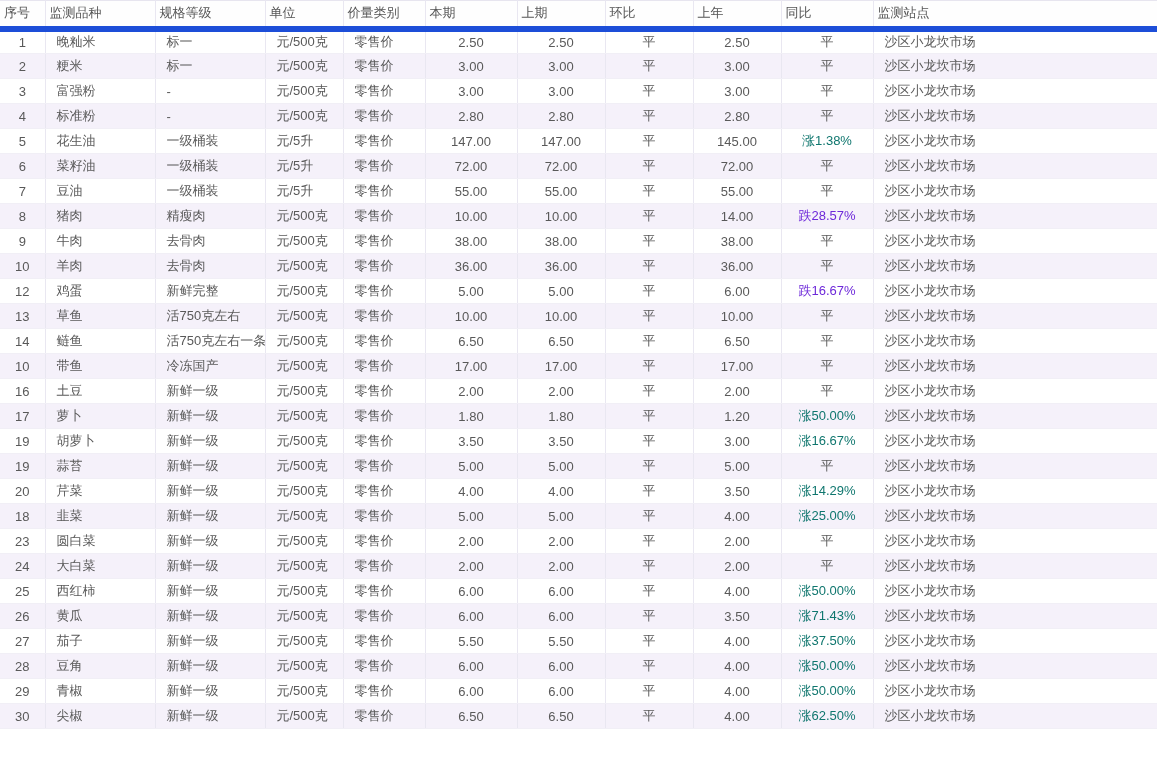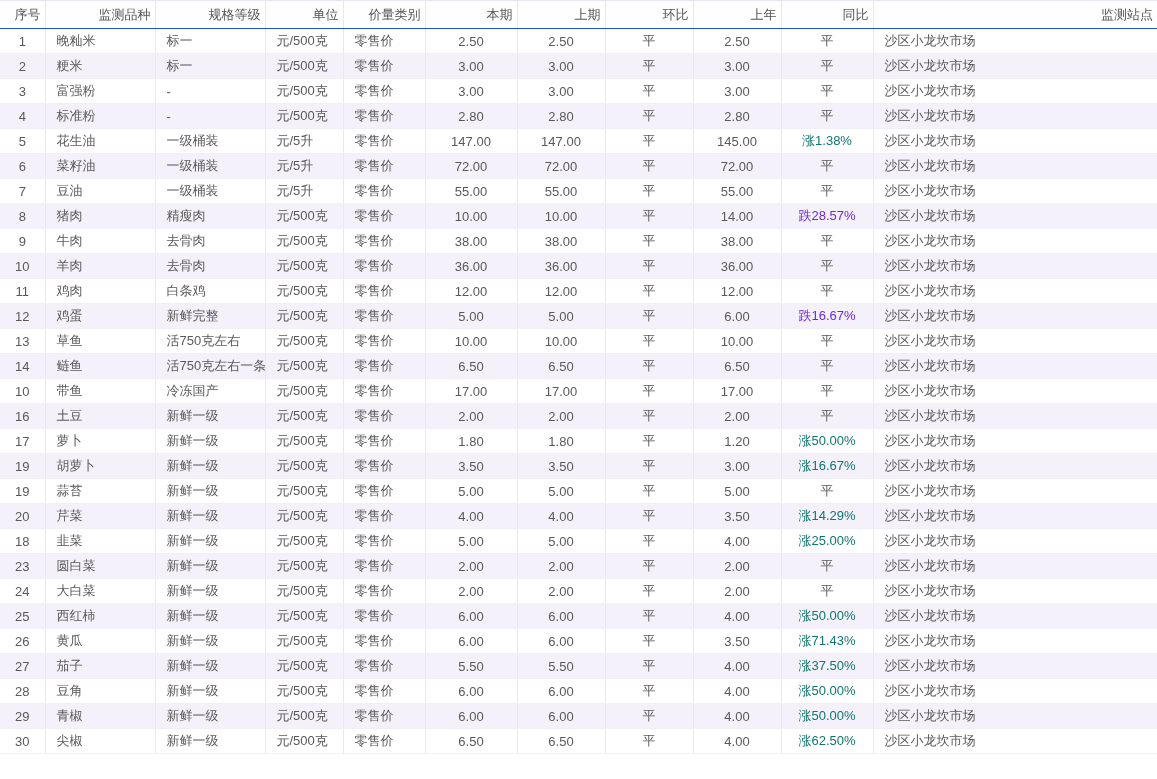--- a/index.html
+++ b/index.html
@@ -33,22 +33,22 @@
     padding: 0 4px;
   }
   table.price-table th:last-child,
   table.price-table td:last-child {
     border-right: none;
   }
   table.price-table thead th {
     height: 28px;
     background: #fefefe;
     color: #555555;
-    border-bottom: 1px solid #1d4ed8;
-    text-align: right;
+    border-bottom: 6px solid #1d4ed8;
+    text-align: left;
   }
   table.price-table tbody td {
     height: 25px;
     text-align: center;
   }
   tbody tr:nth-child(even) td {
     background: #f5f1fa;
   }
   tbody tr:nth-child(odd) td {
     background: #ffffff;
@@ -225,33 +225,20 @@
           <td class="c-unit">元/500克</td>
           <td class="c-category">零售价</td>
           <td class="c-current">36.00</td>
           <td class="c-previous">36.00</td>
           <td class="c-mom">平</td>
           <td class="c-last_year">36.00</td>
           <td class="c-yoy">平</td>
           <td class="c-station">沙区小龙坎市场</td>
         </tr>
         <tr>
-          <td class="c-index">11</td>
-          <td class="c-variety">鸡肉</td>
-          <td class="c-spec">白条鸡</td>
-          <td class="c-unit">元/500克</td>
-          <td class="c-category">零售价</td>
-          <td class="c-current">12.00</td>
-          <td class="c-previous">12.00</td>
-          <td class="c-mom">平</td>
-          <td class="c-last_year">12.00</td>
-          <td class="c-yoy">平</td>
-          <td class="c-station">沙区小龙坎市场</td>
-        </tr>
-        <tr>
           <td class="c-index">12</td>
           <td class="c-variety">鸡蛋</td>
           <td class="c-spec">新鲜完整</td>
           <td class="c-unit">元/500克</td>
           <td class="c-category">零售价</td>
           <td class="c-current">5.00</td>
           <td class="c-previous">5.00</td>
           <td class="c-mom">平</td>
           <td class="c-last_year">6.00</td>
           <td class="c-yoy down">跌16.67%</td>

